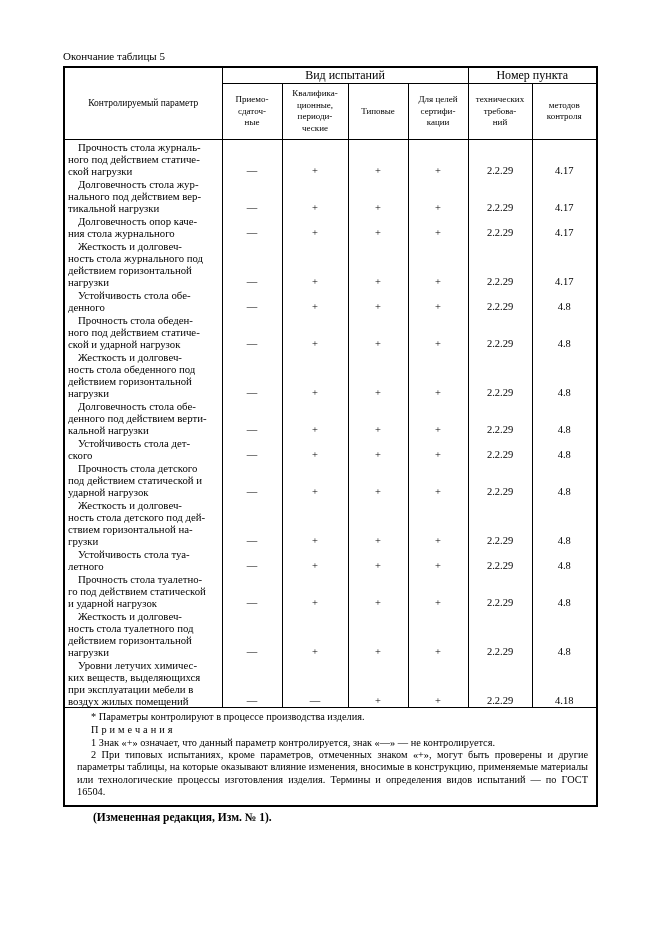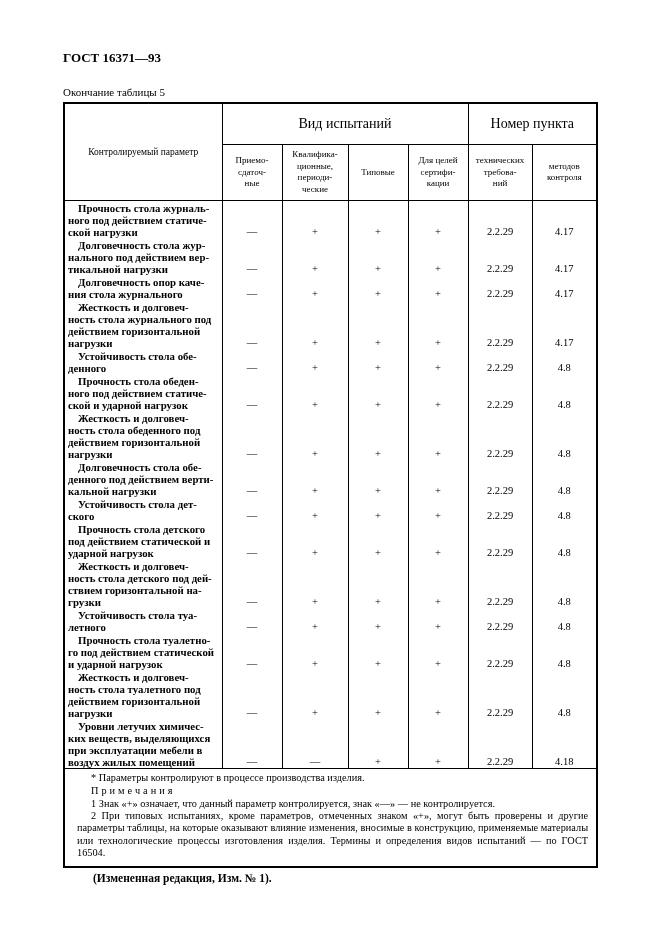--- a/index.html
+++ b/index.html
@@ -28,22 +28,22 @@
     width: 533px;
     border: 2px solid #000;
   }
   .gost-table th {
     border: 1px solid #000;
     font-weight: normal;
     text-align: center;
   }
   .gost-table thead th { border-bottom: 1px solid #000; }
   .group-head {
-    font-size: 14px;
-    padding: 12px 2px;
+    font-size: 12px;
+    padding: 0 2px;
     vertical-align: middle;
   }
   .param-head {
     font-size: 9.5px;
     vertical-align: middle;
     padding: 16px;
   }
   .sub-head {
     font-size: 9px;
     line-height: 1.3;
@@ -57,21 +57,20 @@
     border-top: none;
     border-bottom: none;
   }
   .param-cell {
     font-size: 10.8px;
     line-height: 12px;
     white-space: pre-line;
     text-indent: 10px;
     padding: 1px 3px 0 3px;
     vertical-align: bottom;
-    font-weight: bold;
   }
   .val-cell {
     text-align: center;
     vertical-align: bottom;
     font-size: 10.5px;
     padding: 0 0 1px 0;
   }
   .notes-cell {
     border-top: 1px solid #000 !important;
     border-left: none !important;
@@ -93,21 +92,20 @@
   .page-number {
     font-size: 12px;
     margin-top: 16px;
   }
 </style>
 </head>
 <body>
 
 <div class="page">
 
-  <div class="doc-header">ГОСТ 16371—93</div>
 
   <div class="table-caption">Окончание таблицы 5</div>
 
   <table class="gost-table">
     <colgroup>
       <col style="width:158px">
       <col style="width:60px">
       <col style="width:66px">
       <col style="width:60px">
       <col style="width:60px">

